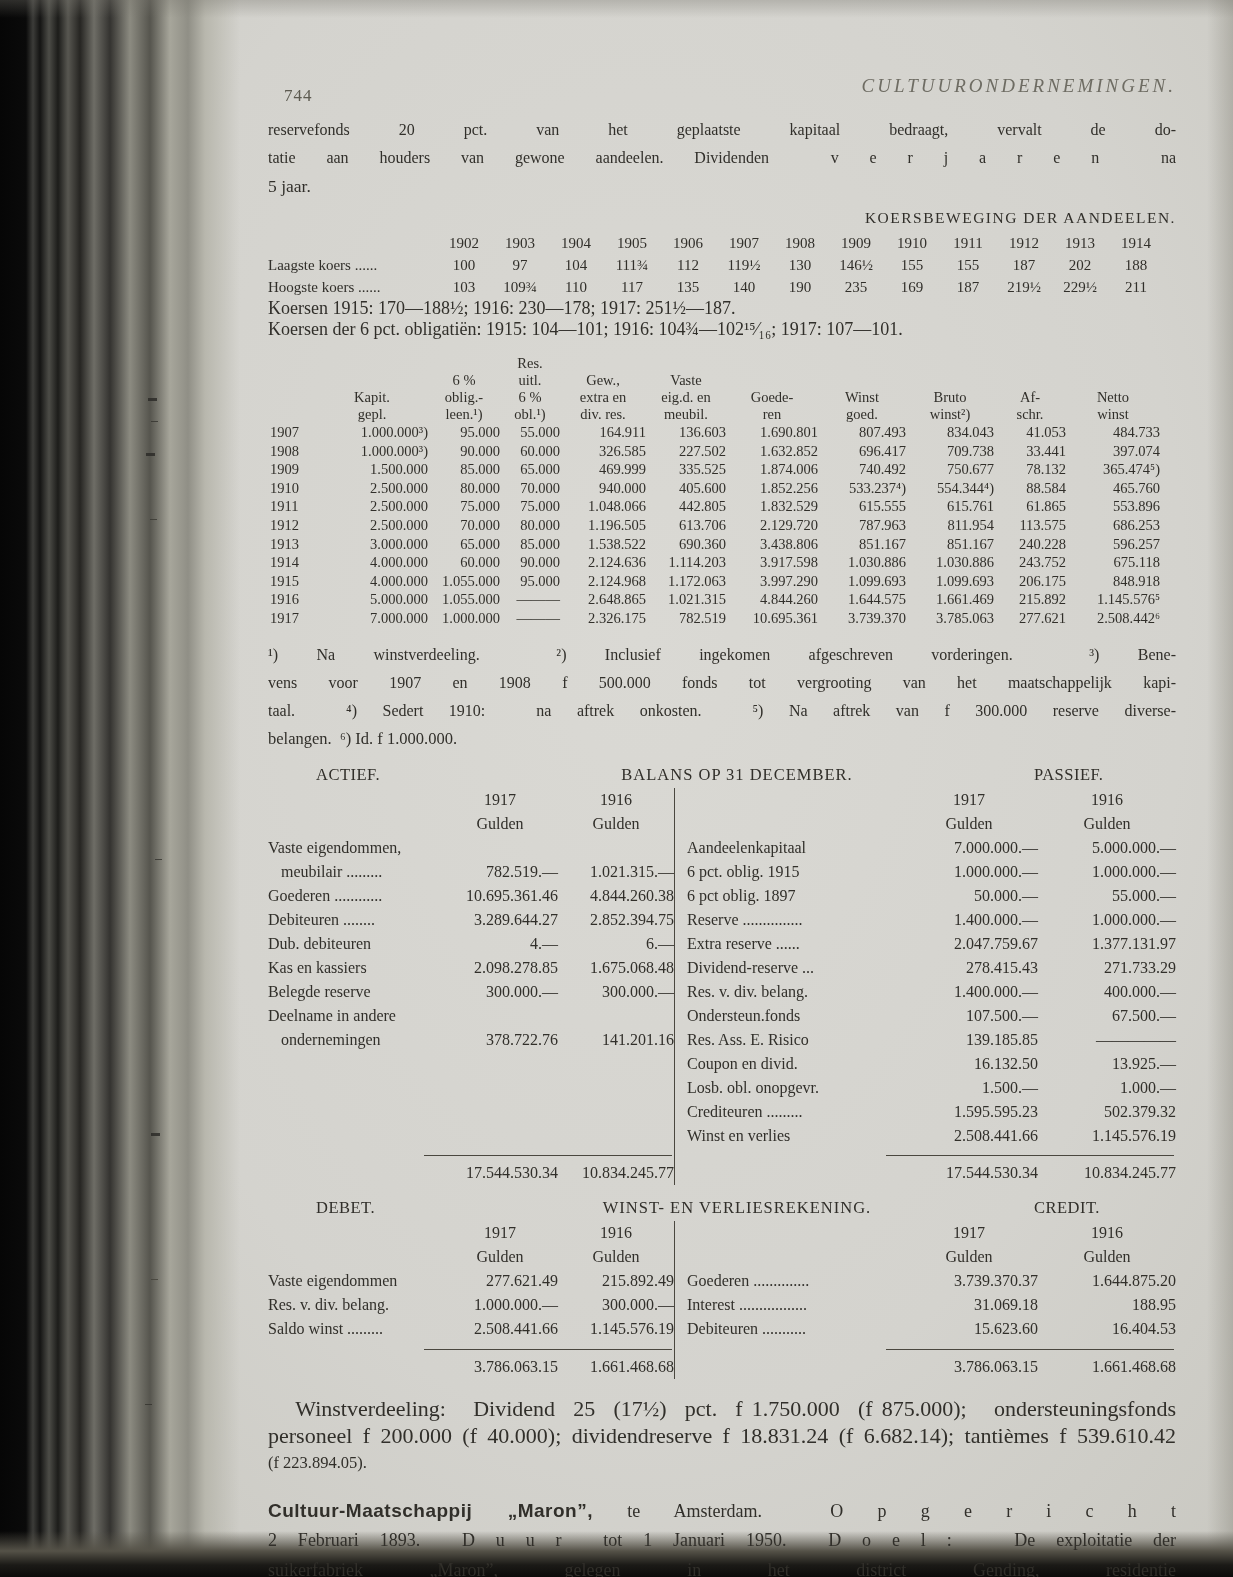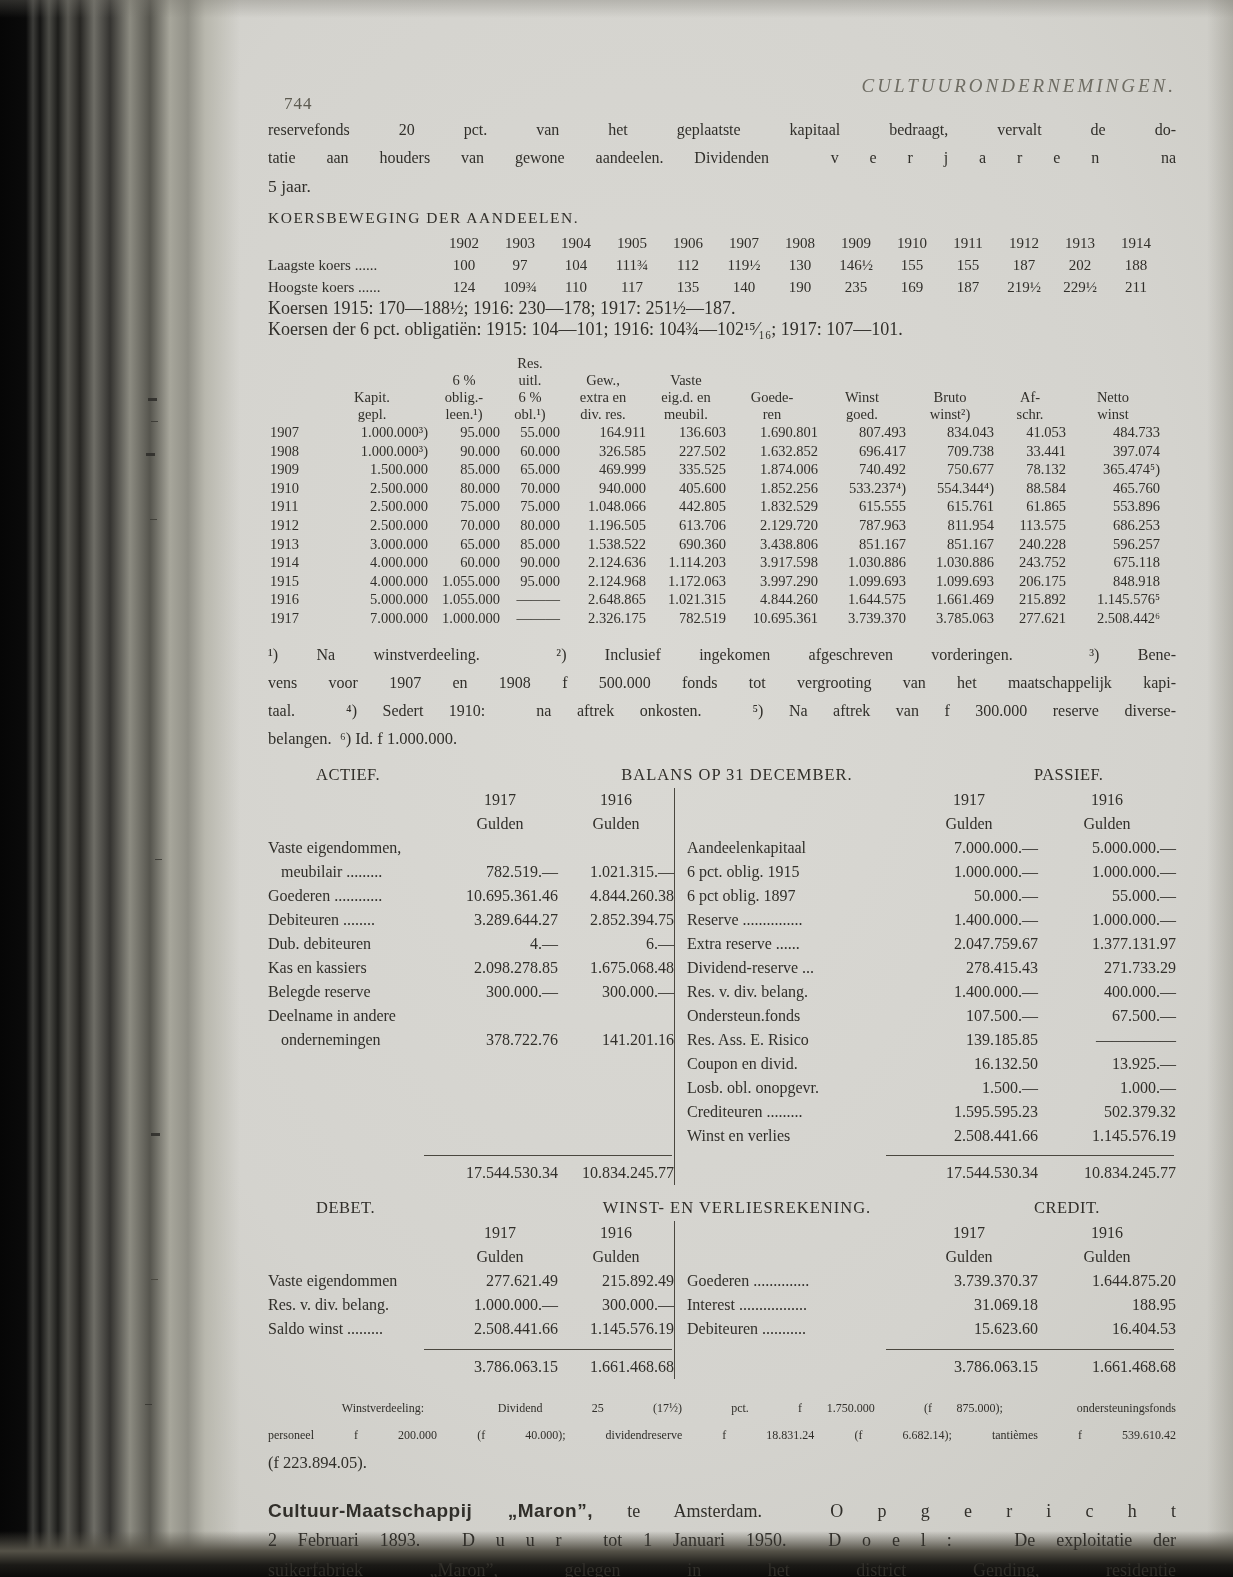--- a/index.html
+++ b/index.html
@@ -14,27 +14,27 @@
         #1c1c1a 58px, #585751 68px, #262522 80px, #6e6d66 94px, #343330 110px, #8c8b81 130px,
         #56554e 150px, #a7a69b 170px, #908f86 188px, #b8b7ad 205px, rgba(215,214,209,0) 240px),
       radial-gradient(ellipse at 52% 40%, #dad9d4 0%, #d4d3ce 60%, #c8c7c0 100%);
     background-color:#d6d5d0;}
   .specks{position:absolute;left:148px;top:398px;width:9px;height:3px;background:#2a2926;opacity:.8;
     box-shadow:2px 22px 0 -1px #35342f, -2px 55px 0 0 #2a2926, 1px 120px 0 -1px #3a3933,
       6px 460px 0 -1px #35342f, 3px 735px 0 0 #2a2926, -4px 1005px 0 -1px #35342f, 2px 880px 0 -1px #44423a;}
   .content{position:absolute;left:268px;top:72px;width:908px;}
 
   .header{position:relative;height:36px;margin-bottom:8px;}
-  .pagenum{position:absolute;left:16px;top:22px;font-size:17px;color:#5c5a50;letter-spacing:1px;}
+  .pagenum{position:absolute;left:16px;top:14px;font-size:17px;color:#5c5a50;letter-spacing:1px;}
   .runtitle{text-align:right;font-style:italic;font-size:19px;letter-spacing:3px;color:#6e6c63;padding-top:3px;}
 
   .jline{font-size:16px;line-height:28px;text-align:justify;text-align-last:justify;white-space:pre-wrap;}
   .pline{font-size:17.5px;line-height:28px;white-space:pre-wrap;}
 
-  .koers-title{text-align:left;font-size:15.5px;letter-spacing:1.5px;margin:9px 0 5px;}
+  .koers-title{text-align:right;font-size:15.5px;letter-spacing:1.5px;margin:9px 0 5px;}
   .krow{display:grid;grid-template-columns:168px repeat(13,56px);font-size:15px;line-height:22px;}
   .kval{text-align:center;white-space:pre;}
   .klabel{white-space:pre;}
   .kcenter{text-align:left;font-size:18px;line-height:21px;}
 
   .jaar{margin-top:15px;font-size:14.5px;}
   .jrow{display:grid;grid-template-columns:48px 112px 72px 60px 86px 80px 92px 88px 88px 72px 94px;line-height:18.6px;}
   .jhead{line-height:17px;}
   .jh{text-align:center;white-space:pre;}
   .jv{text-align:right;white-space:pre;}
@@ -57,21 +57,21 @@
   .fv{width:116px;text-align:right;white-space:pre;flex-shrink:0;}
   .fin-right .fv{width:138px;}
   .fhead .fv{text-align:center;}
   .balrows{min-height:312px;}
   .wvrows{min-height:73px;}
   .trule{display:flex;justify-content:flex-end;}
   .trline{width:248px;border-top:1.3px solid #4a473f;margin:7px 2px 5px 0;}
   .fin-right .trline{width:288px;}
 
   .wverd{margin-top:16px;}
-  .wline{font-size:12px;line-height:27px;text-align:justify;text-align-last:justify;white-space:pre-wrap;}
+  .wline{font-size:22px;line-height:27px;text-align:justify;text-align-last:justify;white-space:pre-wrap;}
   .wlast{font-size:16.5px;line-height:27px;white-space:pre-wrap;}
 
   .maron{margin-top:20px;font-size:18px;line-height:29.5px;}
   .mline{text-align:justify;text-align-last:justify;white-space:pre-wrap;}
   .mname{font-family:"Liberation Sans","DejaVu Sans",sans-serif;font-weight:bold;font-size:19px;letter-spacing:.5px;}
 </style>
 </head>
 <body>
 
 <div class="page">
@@ -118,21 +118,21 @@
           <span class="kval">130</span>
           <span class="kval">146½</span>
           <span class="kval">155</span>
           <span class="kval">155</span>
           <span class="kval">187</span>
           <span class="kval">202</span>
           <span class="kval">188</span>
         </div>
       <div class="krow">
           <span class="klabel">Hoogste koers ......</span>
-          <span class="kval">124</span>
+          <span class="kval">103</span>
           <span class="kval">109¾</span>
           <span class="kval">110</span>
           <span class="kval">117</span>
           <span class="kval">135</span>
           <span class="kval">140</span>
           <span class="kval">190</span>
           <span class="kval">235</span>
           <span class="kval">169</span>
           <span class="kval">187</span>
           <span class="kval">219½</span>

